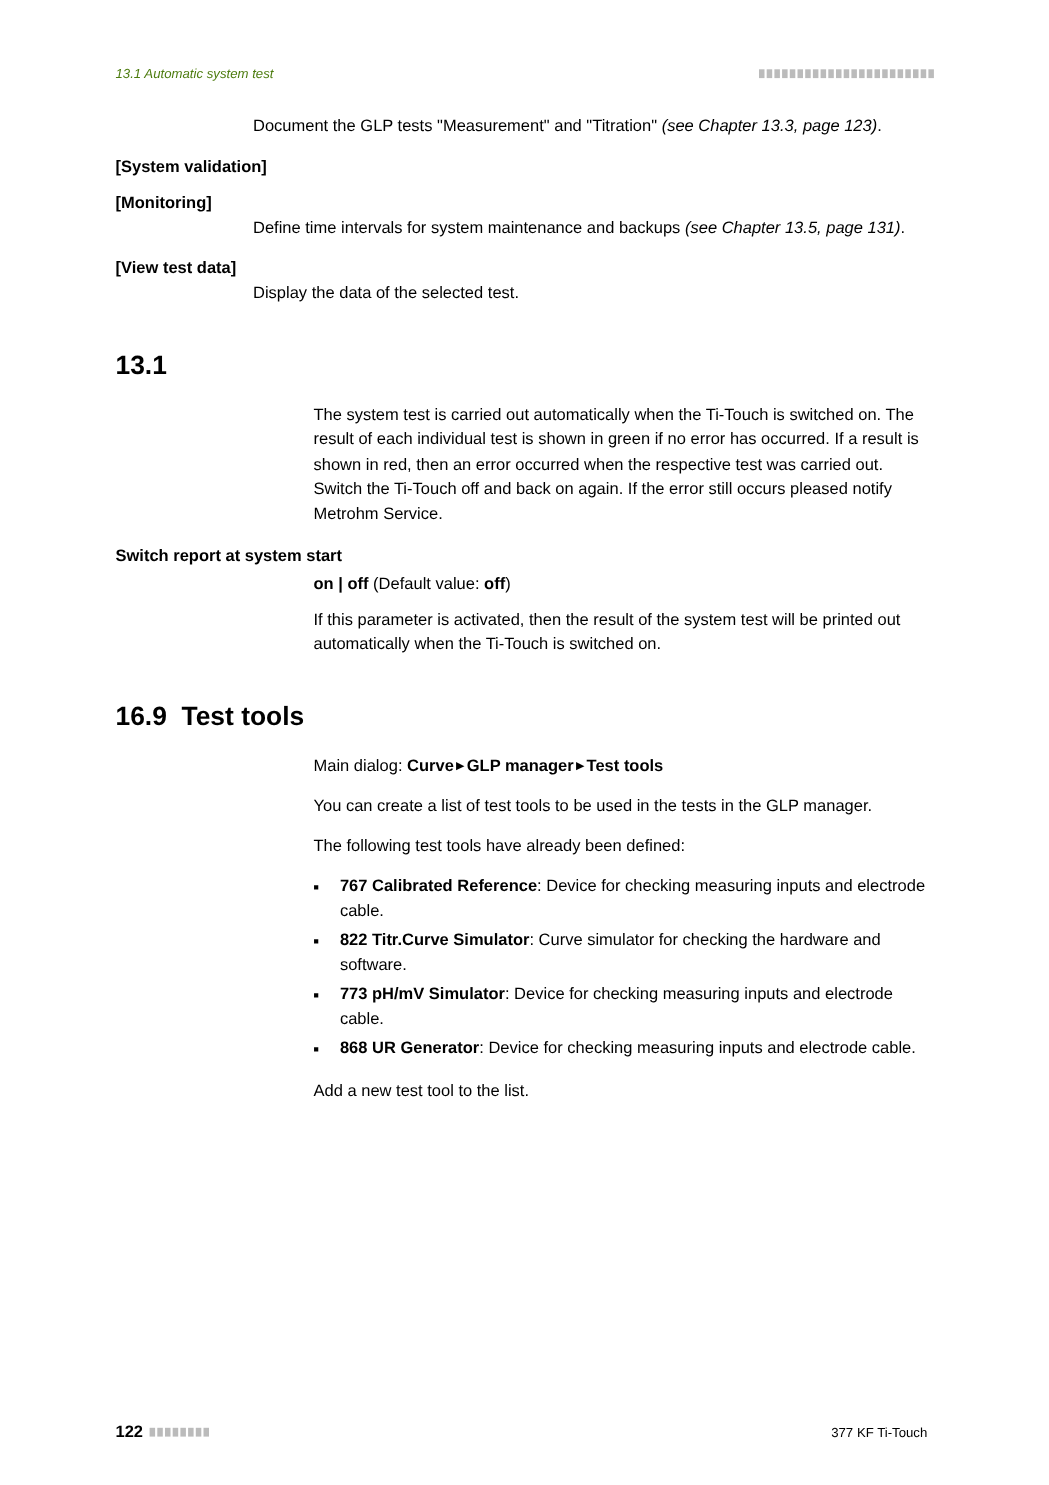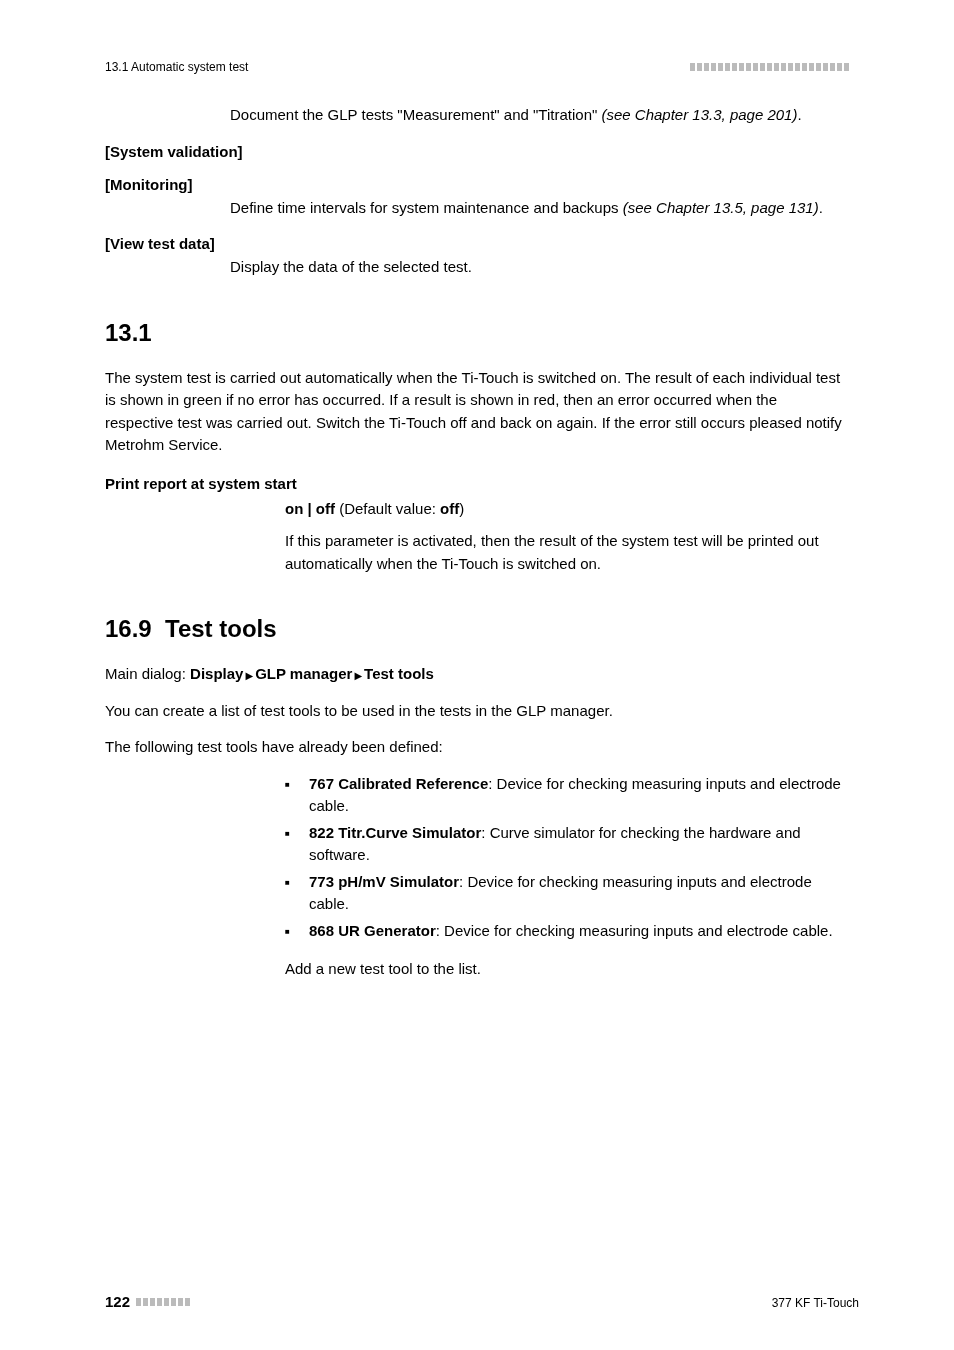--- a/index.html
+++ b/index.html
@@ -16,21 +16,22 @@
       padding: 60px 105px 40px 105px;
     }
     .header-row {
       display: flex;
       justify-content: space-between;
       align-items: center;
       margin-bottom: 30px;
     }
     .header-left {
       font-size: 12px;
-      color: #000000;
+      color: #4d7c0f;
+      font-style: italic;
     }
     .header-bars {
       display: flex;
       gap: 2px;
     }
     .header-bars .bar {
       width: 5px;
       height: 8px;
       background: #bbb;
     }
@@ -54,20 +55,21 @@
       font-size: 24px;
       font-weight: bold;
       margin-top: 40px;
       margin-bottom: 20px;
       display: flex;
     }
     .section-num {
       min-width: 60px;
     }
     .body-text {
+      margin-left: 180px;
       font-size: 15px;
       line-height: 1.5;
       margin-bottom: 14px;
     }
     .param-name {
       font-weight: bold;
       font-size: 15px;
       margin-top: 18px;
       margin-bottom: 6px;
     }
@@ -96,24 +98,24 @@
       position: absolute;
       left: 0;
       font-size: 8px;
       top: 6px;
       color: #000;
     }
     .footer-row {
       position: absolute;
       bottom: 40px;
       left: 105px;
-      right: 95px;
+      right: 111px;
       display: flex;
       justify-content: space-between;
-      align-items: flex-end;
+      align-items: center;
       margin-top: 24px;
     }
     .footer-left {
       font-size: 15px;
       font-weight: bold;
       display: flex;
       align-items: center;
       gap: 6px;
     }
     .footer-bars {
@@ -162,21 +164,21 @@
       <span class="bar"></span>
       <span class="bar"></span>
       <span class="bar"></span>
       <span class="bar"></span>
       <span class="bar"></span>
   </div>
 </div>
 
 <div class="def-row">
   <div class="def-desc">
-    <span>Document the GLP tests "Measurement" and "Titration" </span><span class="italic">(see Chapter 13.3, page 201)</span><span>.</span>
+    <span>Document the GLP tests "Measurement" and "Titration" </span><span class="italic">(see Chapter 13.3, page 123)</span><span>.</span>
   </div>
 </div>
 
 <div class="def-row">
   <div class="def-term">[System validation]</div>
 </div>
 
 <div class="def-row">
   <div class="def-term">[Monitoring]</div>
   <div class="def-desc">
@@ -188,33 +190,33 @@
   <div class="def-term">[View test data]</div>
   <div class="def-desc">Display the data of the selected test.</div>
 </div>
 
 <div class="section-heading">
   <span class="section-num">13.1</span>
 </div>
 
 <div class="body-text">The system test is carried out automatically when the Ti-Touch is switched on. The result of each individual test is shown in green if no error has occurred. If a result is shown in red, then an error occurred when the respective test was carried out. Switch the Ti-Touch off and back on again. If the error still occurs pleased notify Metrohm Service.</div>
 
-<div class="param-name">Print report at system start</div>
+<div class="param-name">Switch report at system start</div>
 <div class="param-def">
   <span class="bold">on | off</span><span> (Default value: </span><span class="bold">off</span><span>)</span>
 </div>
 <div class="param-def">If this parameter is activated, then the result of the system test will be printed out automatically when the Ti-Touch is switched on.</div>
 
 <div class="section-heading">
   <span class="section-num">16.9</span>
   <span>Test tools</span>
 </div>
 
 <div class="body-text">
-  <span>Main dialog: </span><span class="bold">Display</span><span class="triangle">▶</span><span class="bold">GLP manager</span><span class="triangle">▶</span><span class="bold">Test tools</span>
+  <span>Main dialog: </span><span class="bold">Curve</span><span class="triangle">▶</span><span class="bold">GLP manager</span><span class="triangle">▶</span><span class="bold">Test tools</span>
 </div>
 
 <div class="body-text">You can create a list of test tools to be used in the tests in the GLP manager.</div>
 <div class="body-text">The following test tools have already been defined:</div>
 
 <ul class="bullet-list">
   <li><span class="bold">767 Calibrated Reference</span><span>: Device for checking measuring inputs and electrode cable.</span></li>
   <li><span class="bold">822 Titr.Curve Simulator</span><span>: Curve simulator for checking the hardware and software.</span></li>
   <li><span class="bold">773 pH/mV Simulator</span><span>: Device for checking measuring inputs and electrode cable.</span></li>
   <li><span class="bold">868 UR Generator</span><span>: Device for checking measuring inputs and electrode cable.</span></li>

